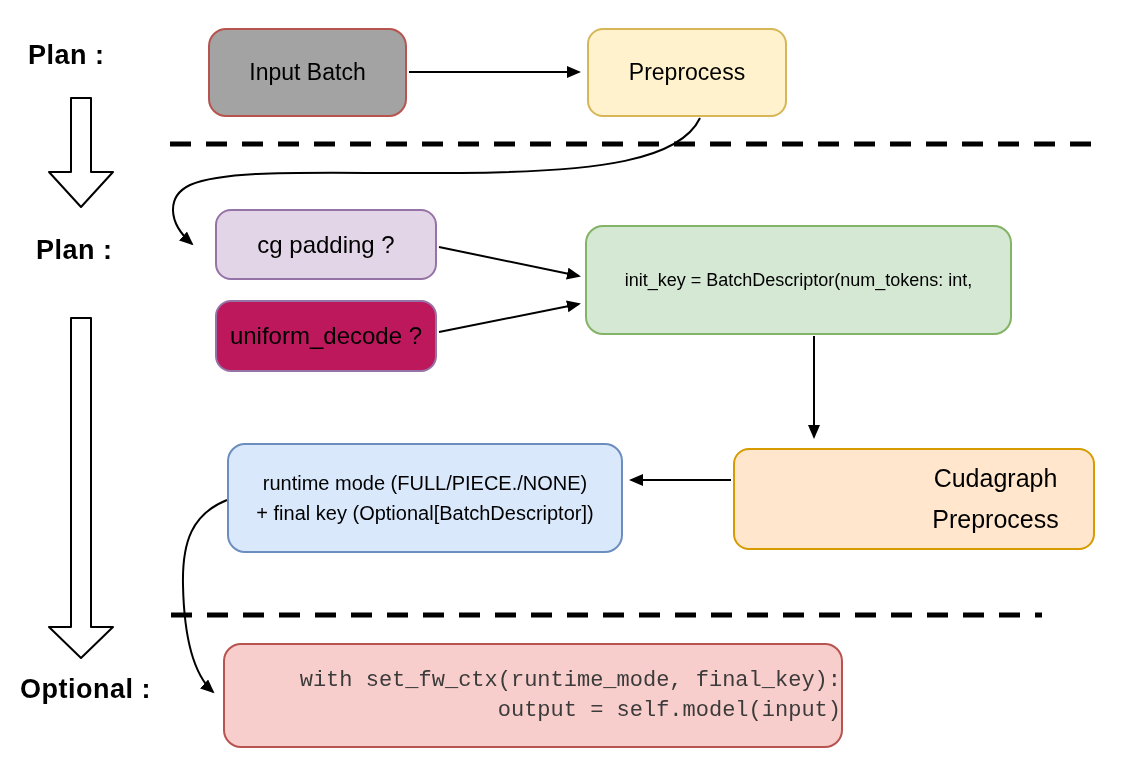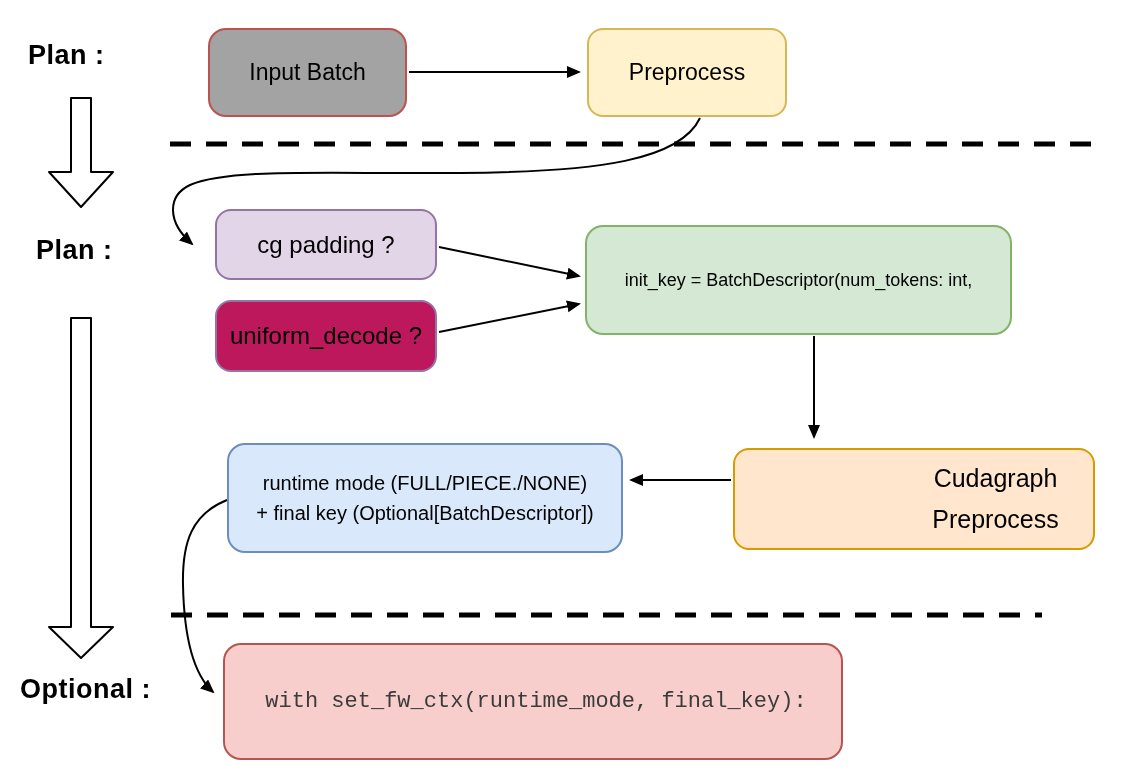--- a/index.html
+++ b/index.html
@@ -34,24 +34,24 @@
   #node-input-batch{left:208px;top:28px;width:199px;height:89px;border-radius:18px;font-size:23px;}
   #node-preprocess{left:587px;top:28px;width:200px;height:89px;border-radius:16px;font-size:23px;}
   #node-cg-padding{left:215px;top:209px;width:222px;height:71px;border-radius:16px;font-size:24px;}
   #node-uniform-decode{left:215px;top:300px;width:222px;height:72px;border-radius:16px;font-size:24px;}
   #node-init-key{left:585px;top:225px;width:427px;height:110px;border-radius:18px;font-size:18px;line-height:34px;}
   #node-runtime-mode{left:227px;top:443px;width:396px;height:110px;border-radius:18px;font-size:20px;line-height:30px;}
   #node-cudagraph{left:733px;top:448px;width:362px;height:102px;border-radius:16px;font-size:25px;line-height:33px;}
   #cudagraph-text{position:absolute;left:163px;right:0;top:0;bottom:0;display:flex;flex-direction:column;align-items:center;justify-content:center;gap:8px;}
   #node-dispatch{left:733px;top:443px;width:163px;height:73px;border-radius:12px;font-size:21px;}
   #node-execute-code{
-    left:223px;top:643px;width:620px;height:117px;border-radius:18px;
+    left:223px;top:643px;width:620px;height:105px;border-radius:18px;
     font-family:"Liberation Mono", monospace;
     font-size:22px;line-height:30px;
-    align-items:center;
+    align-items:flex-end;
     padding-left:6px;
     color:#3b3b3b;
   }
   #node-execute-code .line{white-space:pre;}
   svg{position:absolute;left:0;top:0;}
 </style>
 </head>
 <body>
 
 <div id="canvas">
@@ -111,15 +111,16 @@
   <div class="node" id="node-cudagraph" style="background-color: rgb(255, 230, 204); border-color: rgb(215, 155, 0);">
     <div id="cudagraph-text">
       <span class="line">Cudagraph</span>
       <span class="line">Preprocess</span>
     </div>
   </div>
 
 
   <div class="node" id="node-execute-code" style="background-color: rgb(248, 206, 204); border-color: rgb(184, 84, 80);">
     <span class="line">with set_fw_ctx(runtime_mode, final_key):</span>
+    <span class="line">    output = self.model(input)</span>
   </div>
 
 </div>
 
 </body></html>

